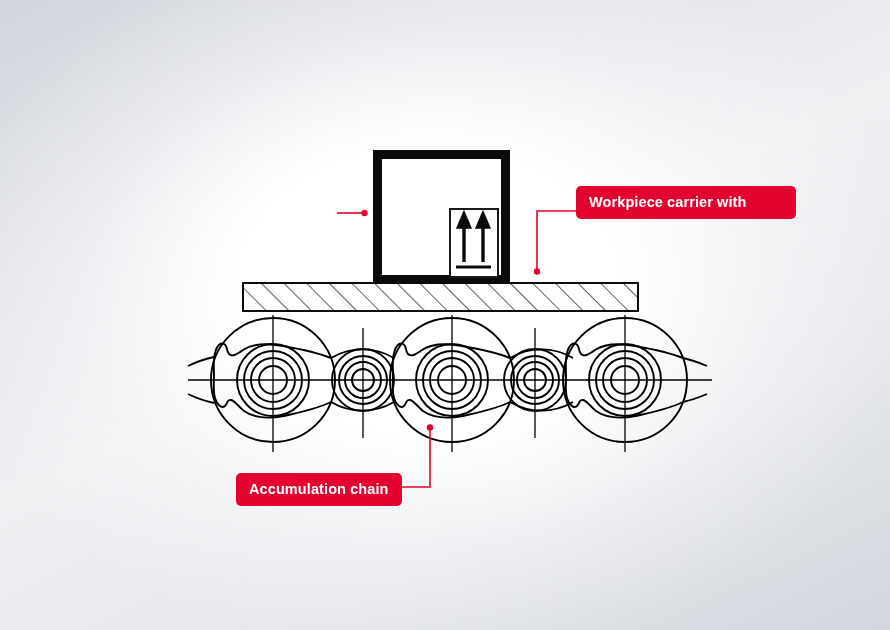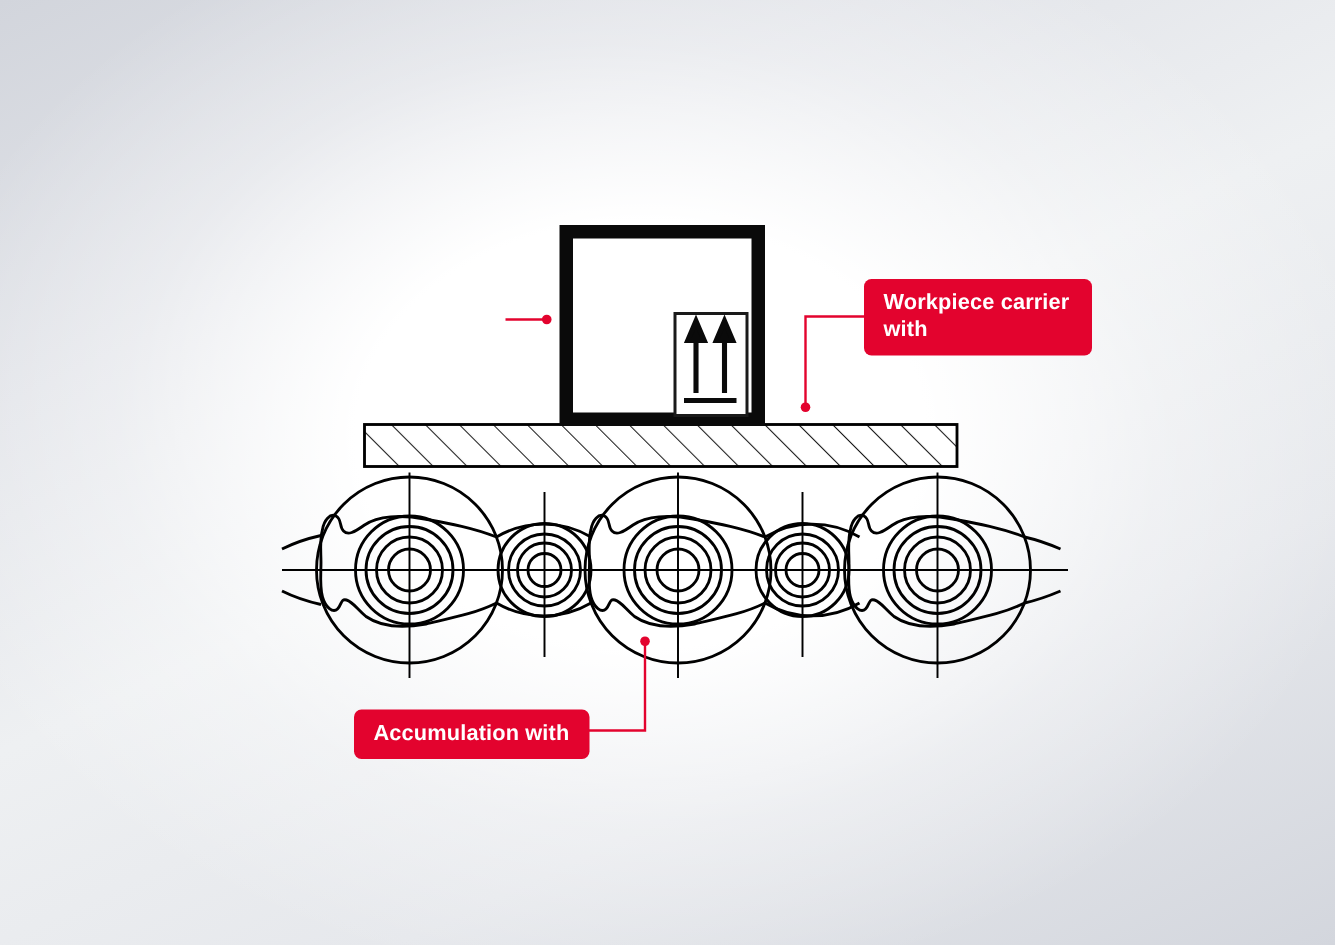--- a/index.html
+++ b/index.html
@@ -44,21 +44,21 @@
     display: block;
   }
   #callout-workpiece {
     left: 246px;
     top: 199px;
   }
   #callout-carrier {
     left: 576px;
     top: 186px;
     white-space: normal;
-    width: 152px;
+    width: 220px;
   }
   #callout-chain {
     left: 236px;
     top: 473px;
   }
 </style>
 </head>
 <body>
 
 <div id="stage">
@@ -193,16 +193,16 @@
       </g>
     </g>
   </svg>
 
 
   <div class="callout" id="callout-carrier">
     <span class="ln">Workpiece carrier with</span>
   </div>
 
   <div class="callout" id="callout-chain">
-    <span class="ln">Accumulation with</span>
+    <span class="ln">Accumulation chain</span>
   </div>
 
 </div>
 
 </body></html>

